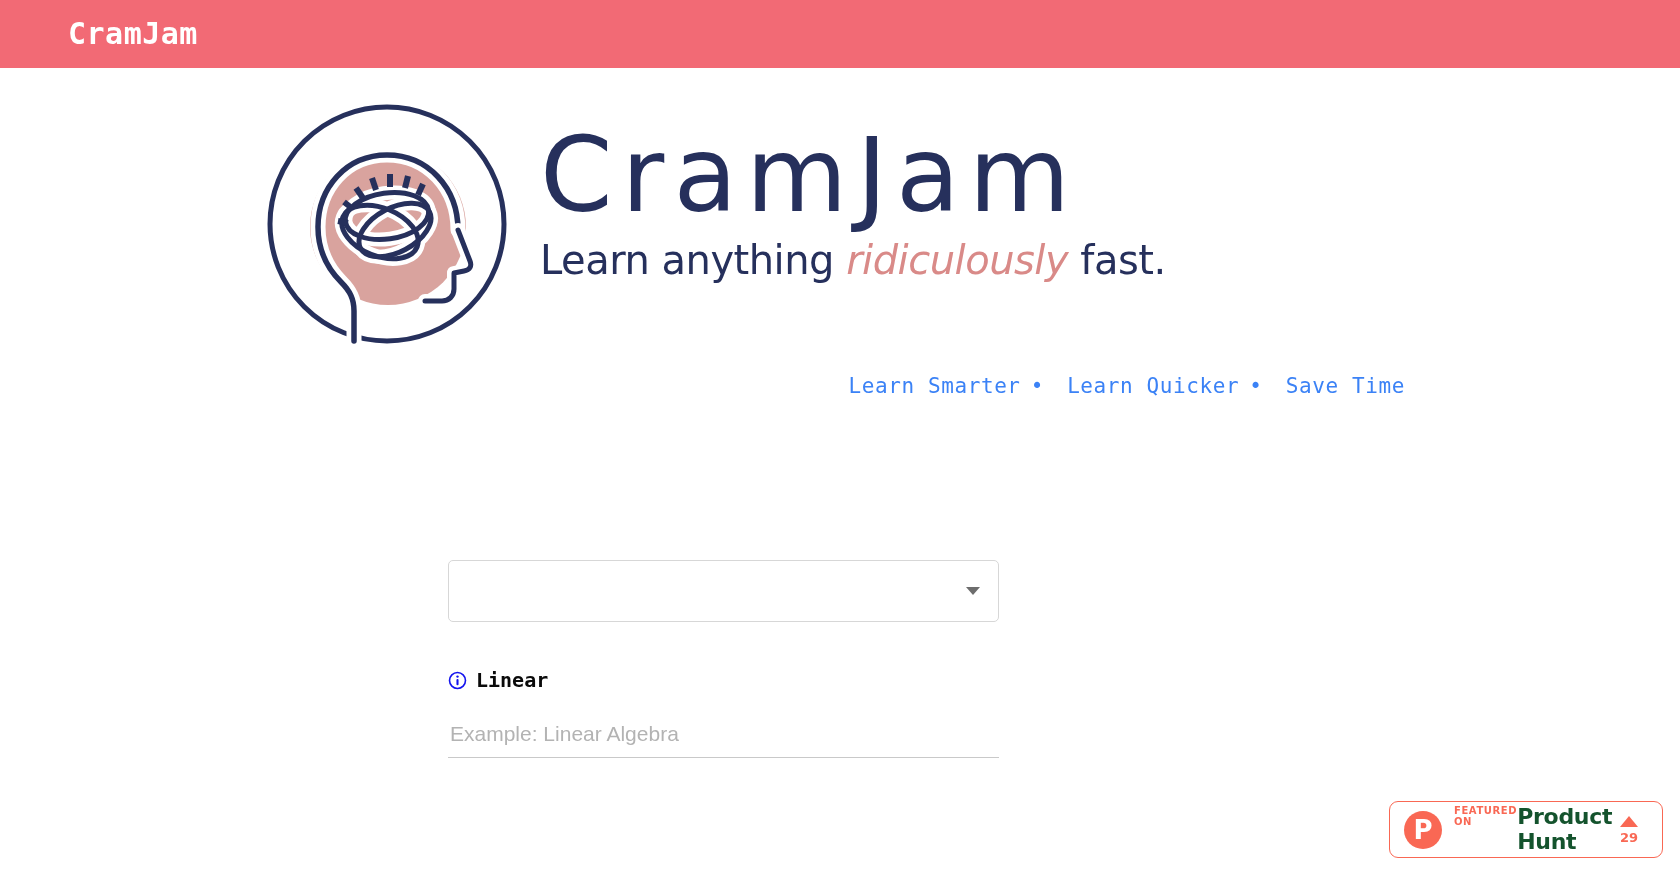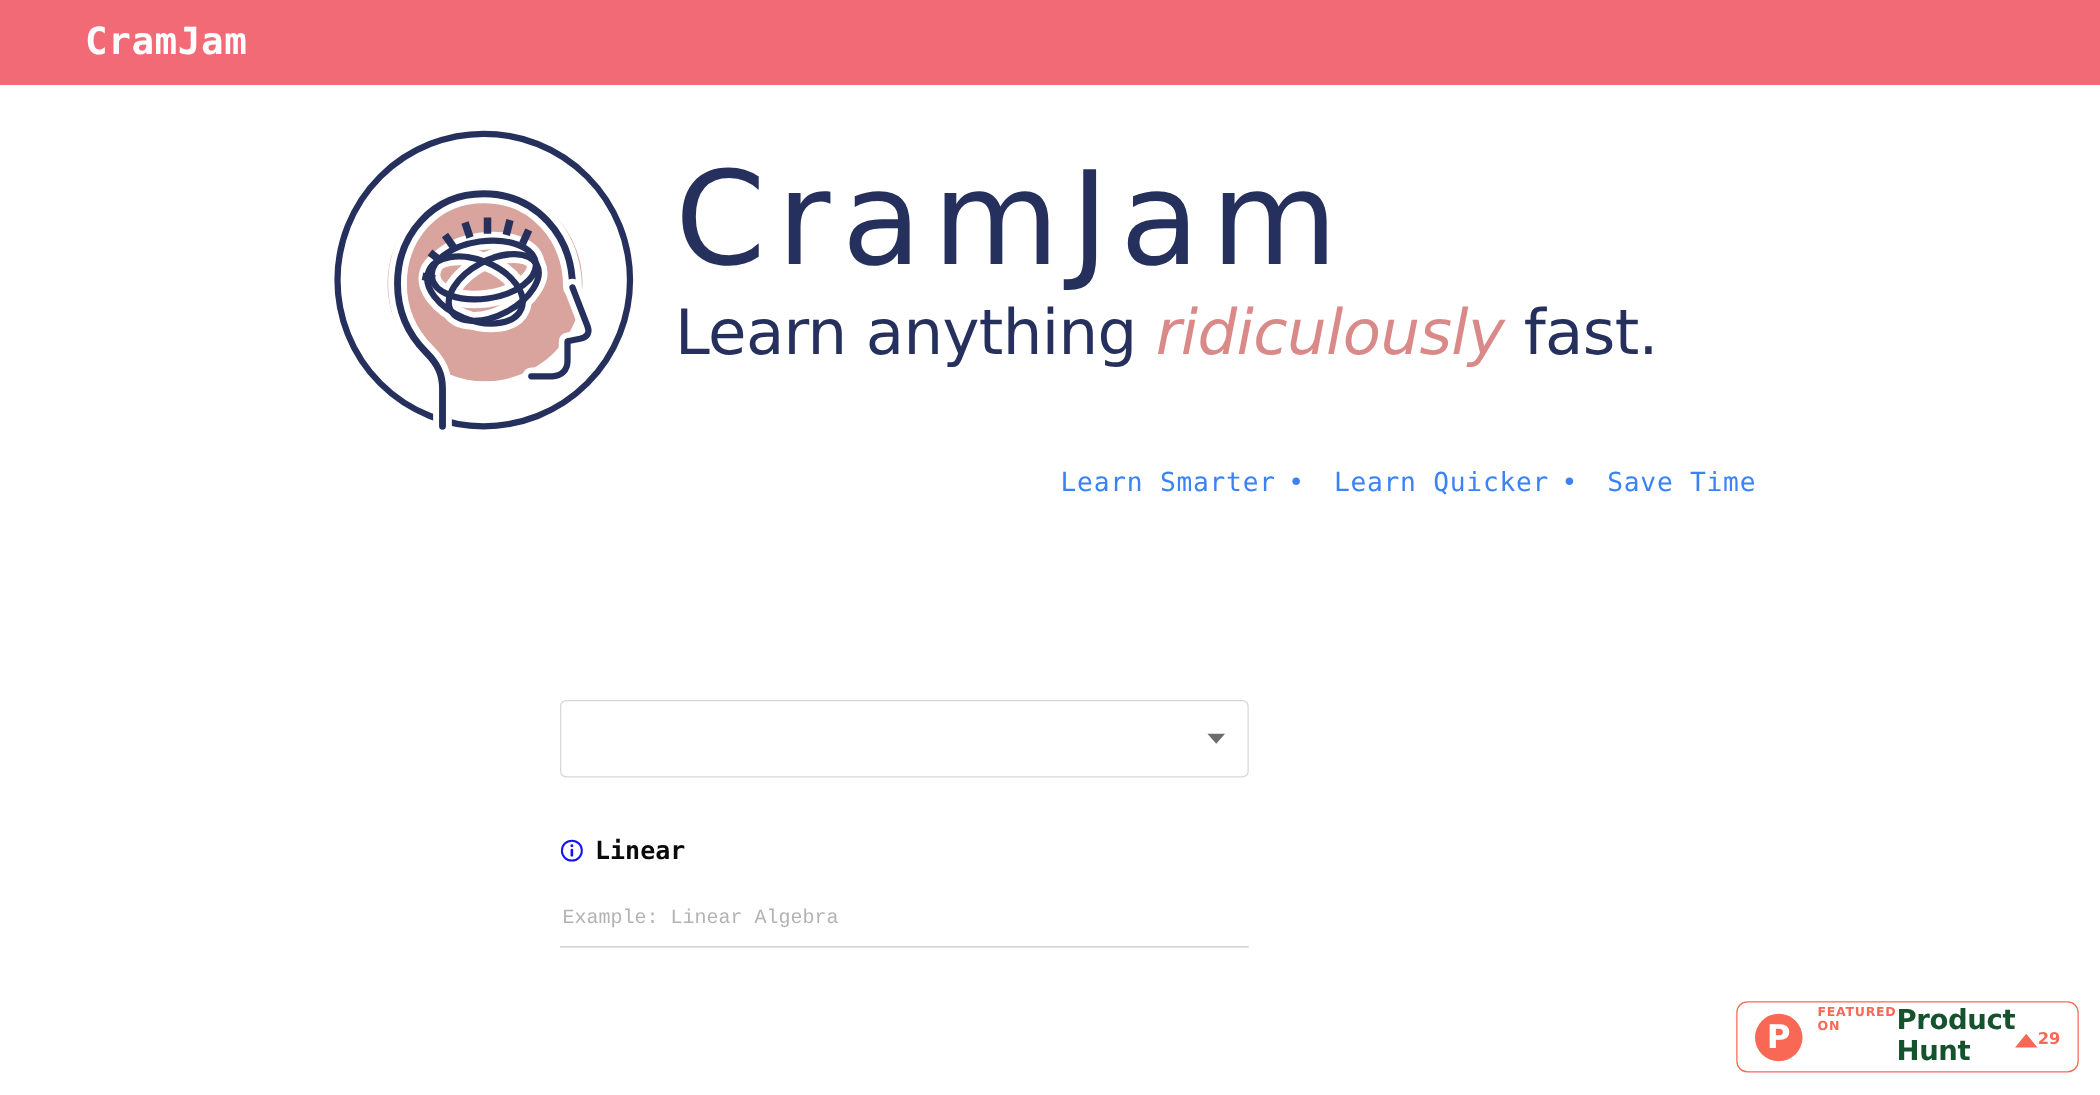--- a/index.html
+++ b/index.html
@@ -65,21 +65,21 @@
     font-size: 104px;
     font-weight: 500;
     color: #26305c;
     letter-spacing: 9px;
     line-height: 1.08;
     white-space: nowrap;
   }
   .tagline {
     margin-top: 6px;
     font-family: "DejaVu Sans", "Liberation Sans", sans-serif;
-    font-size: 50px;
+    font-size: 40px;
     font-weight: 400;
     color: #26305c;
     white-space: nowrap;
     letter-spacing: -0.5px;
   }
   .tagline .accent {
     color: #d98a88;
     font-style: italic;
   }
 
@@ -156,22 +156,22 @@
 
   .text-input {
     margin-top: 28px;
     width: 551px;
     height: 40px;
     border: none;
     border-bottom: 1px solid #c9c9c9;
     background: transparent;
     outline: none;
     padding: 0 2px 8px 2px;
-    font-family: Liberation Mono, monospace;
-    font-size: 16px;
+    font-family: Liberation Sans, sans-serif;
+    font-size: 21px;
     color: #404040;
   }
   .text-input::placeholder { color: #b3b3b3; }
 
   
   .ph-badge {
     position: absolute;
     left: 1389px;
     top: 801px;
     width: 274px;
@@ -217,22 +217,22 @@
     font-size: 22px;
     font-weight: bold;
     color: #14532d;
     line-height: 1.12;
     letter-spacing: -0.3px;
   }
   .ph-votes {
     margin-left: auto;
     margin-right: 24px;
     display: flex;
-    flex-direction: row;
-    align-items: flex-end;
+    flex-direction: column;
+    align-items: flex-start;
     line-height: 1;
   }
   .ph-arrow {
     width: 0; height: 0;
     border-left: 9px solid transparent;
     border-right: 9px solid transparent;
     border-bottom: 11px solid #f96854;
   }
   .ph-count {
     margin-top: 4px;

